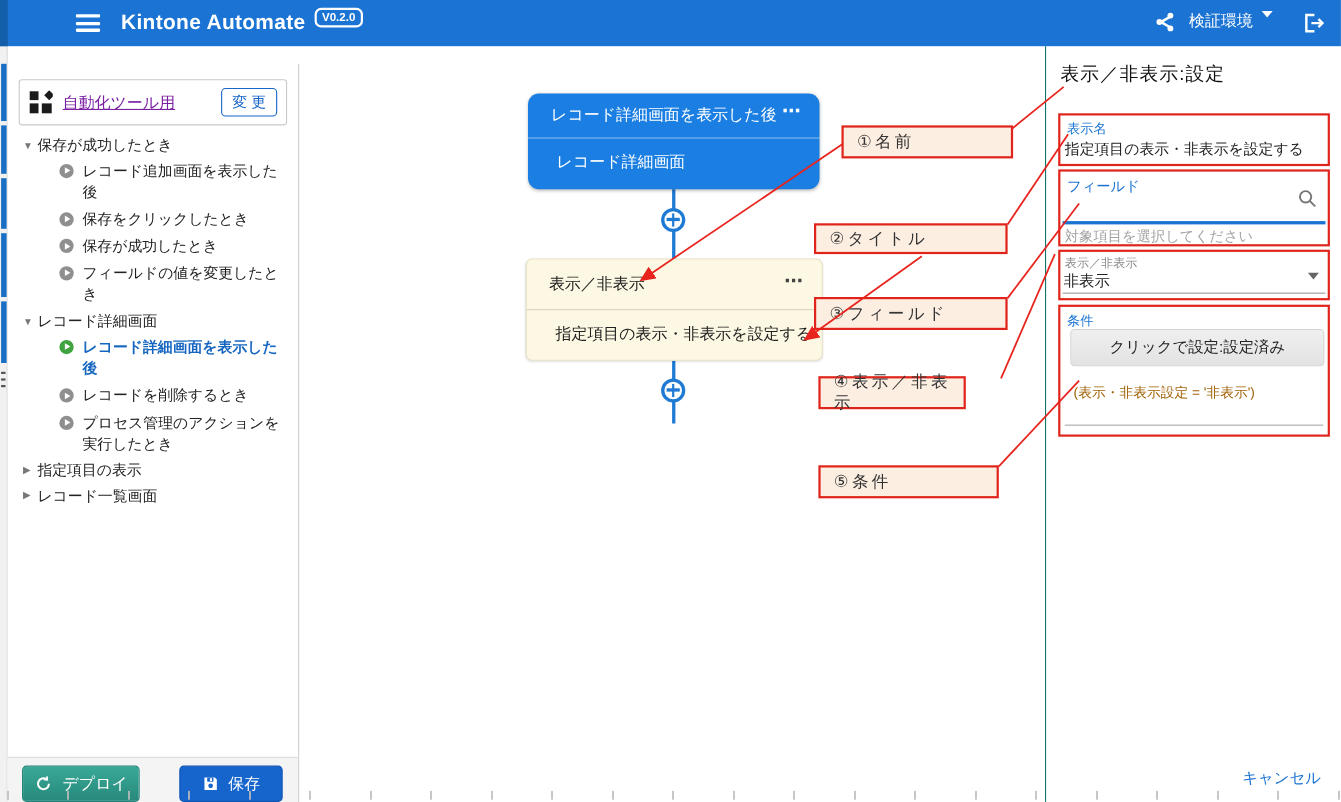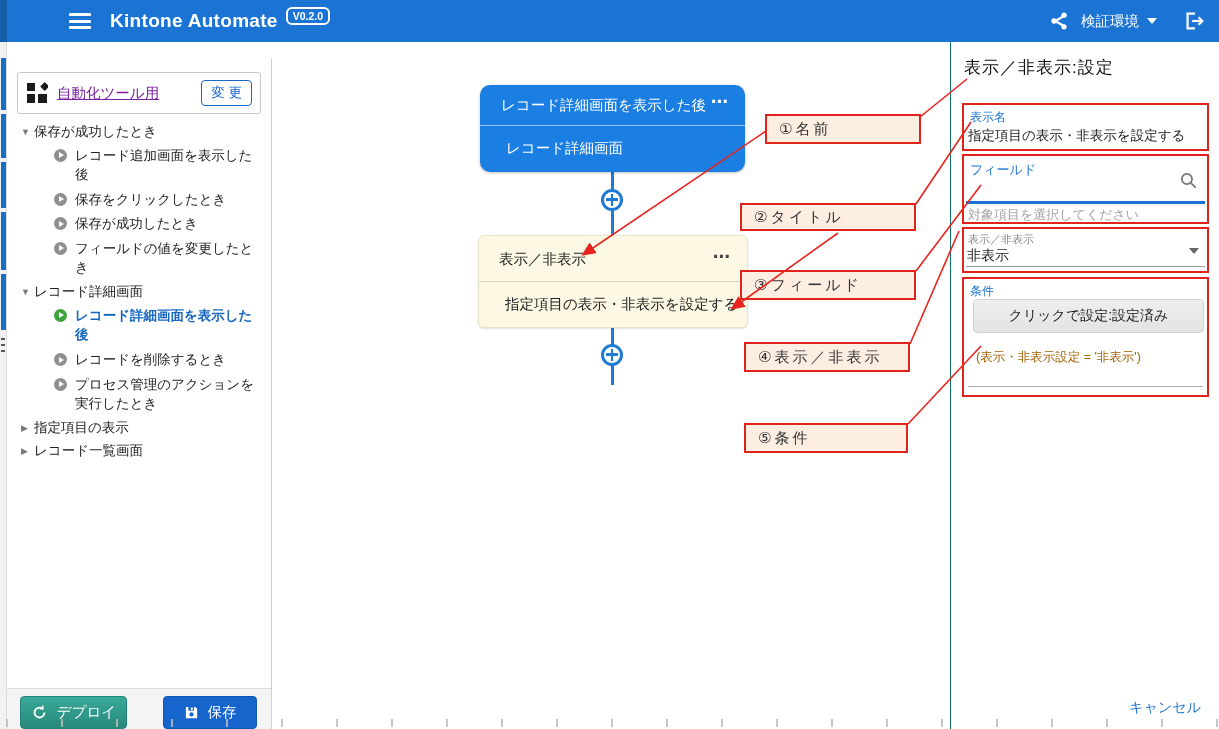--- a/index.html
+++ b/index.html
@@ -6,21 +6,21 @@
   body { background:#fff; font-family:"Liberation Sans","DejaVu Sans",sans-serif; }
   .app { position:relative; width:1219px; height:729px; overflow:hidden; background:#fff; }
 
   
   .header { position:absolute; left:0; top:0; width:1219px; height:42px; background:#1b74d4; z-index:10; display:flex; align-items:center;padding-left:48px; }
   .header-darkedge { position:absolute; left:0; top:0; width:7px; height:42px; background:#135da9; }
   .hamburger { width:22px; height:16px; margin-left:21px; display:flex; flex-direction:column; justify-content:space-between; cursor:pointer; }
   .hamburger div { height:3px; background:#fff; border-radius:1px; }
   .app-title { color:#fff; font-size:19px; font-weight:bold; margin-left:19px; letter-spacing:.3px; }
   .version-badge { color:#fff; border:2px solid #fff; border-radius:6px; font-size:10.5px; font-weight:bold; padding:0 5px; margin-left:8px; align-self:flex-start; margin-top:7px; line-height:14px; }
-  .header-right { margin-left:auto; display:flex; align-items:center; margin-right:14px; }
+  .header-right { margin-left:auto; display:flex; align-items:flex-start; margin-right:14px; }
   .env-label { color:#fff; font-size:14.5px; margin:0 8px 0 12px; }
   .caret-down-white { width:0; height:0; border-left:5px solid transparent; border-right:5px solid transparent; border-top:6px solid #fff; margin-right:26px; }
 
   
   .ministrip { position:absolute; left:0; top:42px; width:7px; height:687px; background:#f1f1f1; border-right:1px solid #dcdcdc; z-index:6; }
   .ministrip .seg { position:absolute; left:1px; width:5px; background:#1a6fc4; }
   .ministrip .dash { position:absolute; left:1px; width:4px; height:2px; background:#555; }
 
   
   .sidebar { position:absolute; left:7px; top:42px; width:265px; height:687px; background:#fff; border-right:1px solid #cfcfcf; z-index:8;margin-top:16px; }
@@ -244,21 +244,21 @@
       <div class="n-menu">⋯</div>
       <div class="n-body">指定項目の表示・非表示を設定する</div>
     </div>
 
     <div class="plus-node" style="top:302px;"></div>
   </div>
 
   <div class="callout" style="left:765px;top:114px;width:156px;height:30px;text-align:right;">①名前</div>
   <div class="callout" style="left:740px;top:203px;width:176px;height:28px;">②タイトル</div>
   <div class="callout" style="left:740px;top:270px;width:176px;height:30px;">③フィールド</div>
-  <div class="callout" style="left:744px;top:342px;width:166px;height:30px;">④表示／非表示</div>
+  <div class="callout" style="left:744px;top:342px;width:134px;height:30px;">④表示／非表示</div>
   <div class="callout" style="left:744px;top:423px;width:164px;height:30px;">⑤条件</div>
 
   <svg class="overlay" viewBox="0 0 1219 729">
     <defs>
       <marker id="arrow" markerWidth="9" markerHeight="8" refX="7" refY="4" orient="auto">
         <path d="M0,0 L9,4 L0,8 z" fill="#e8241e"></path>
       </marker>
     </defs>
     <g stroke="#e8241e" stroke-width="1.6" fill="none">
       <line x1="766" y1="131" x2="584" y2="254" marker-end="url(#arrow)"></line>

